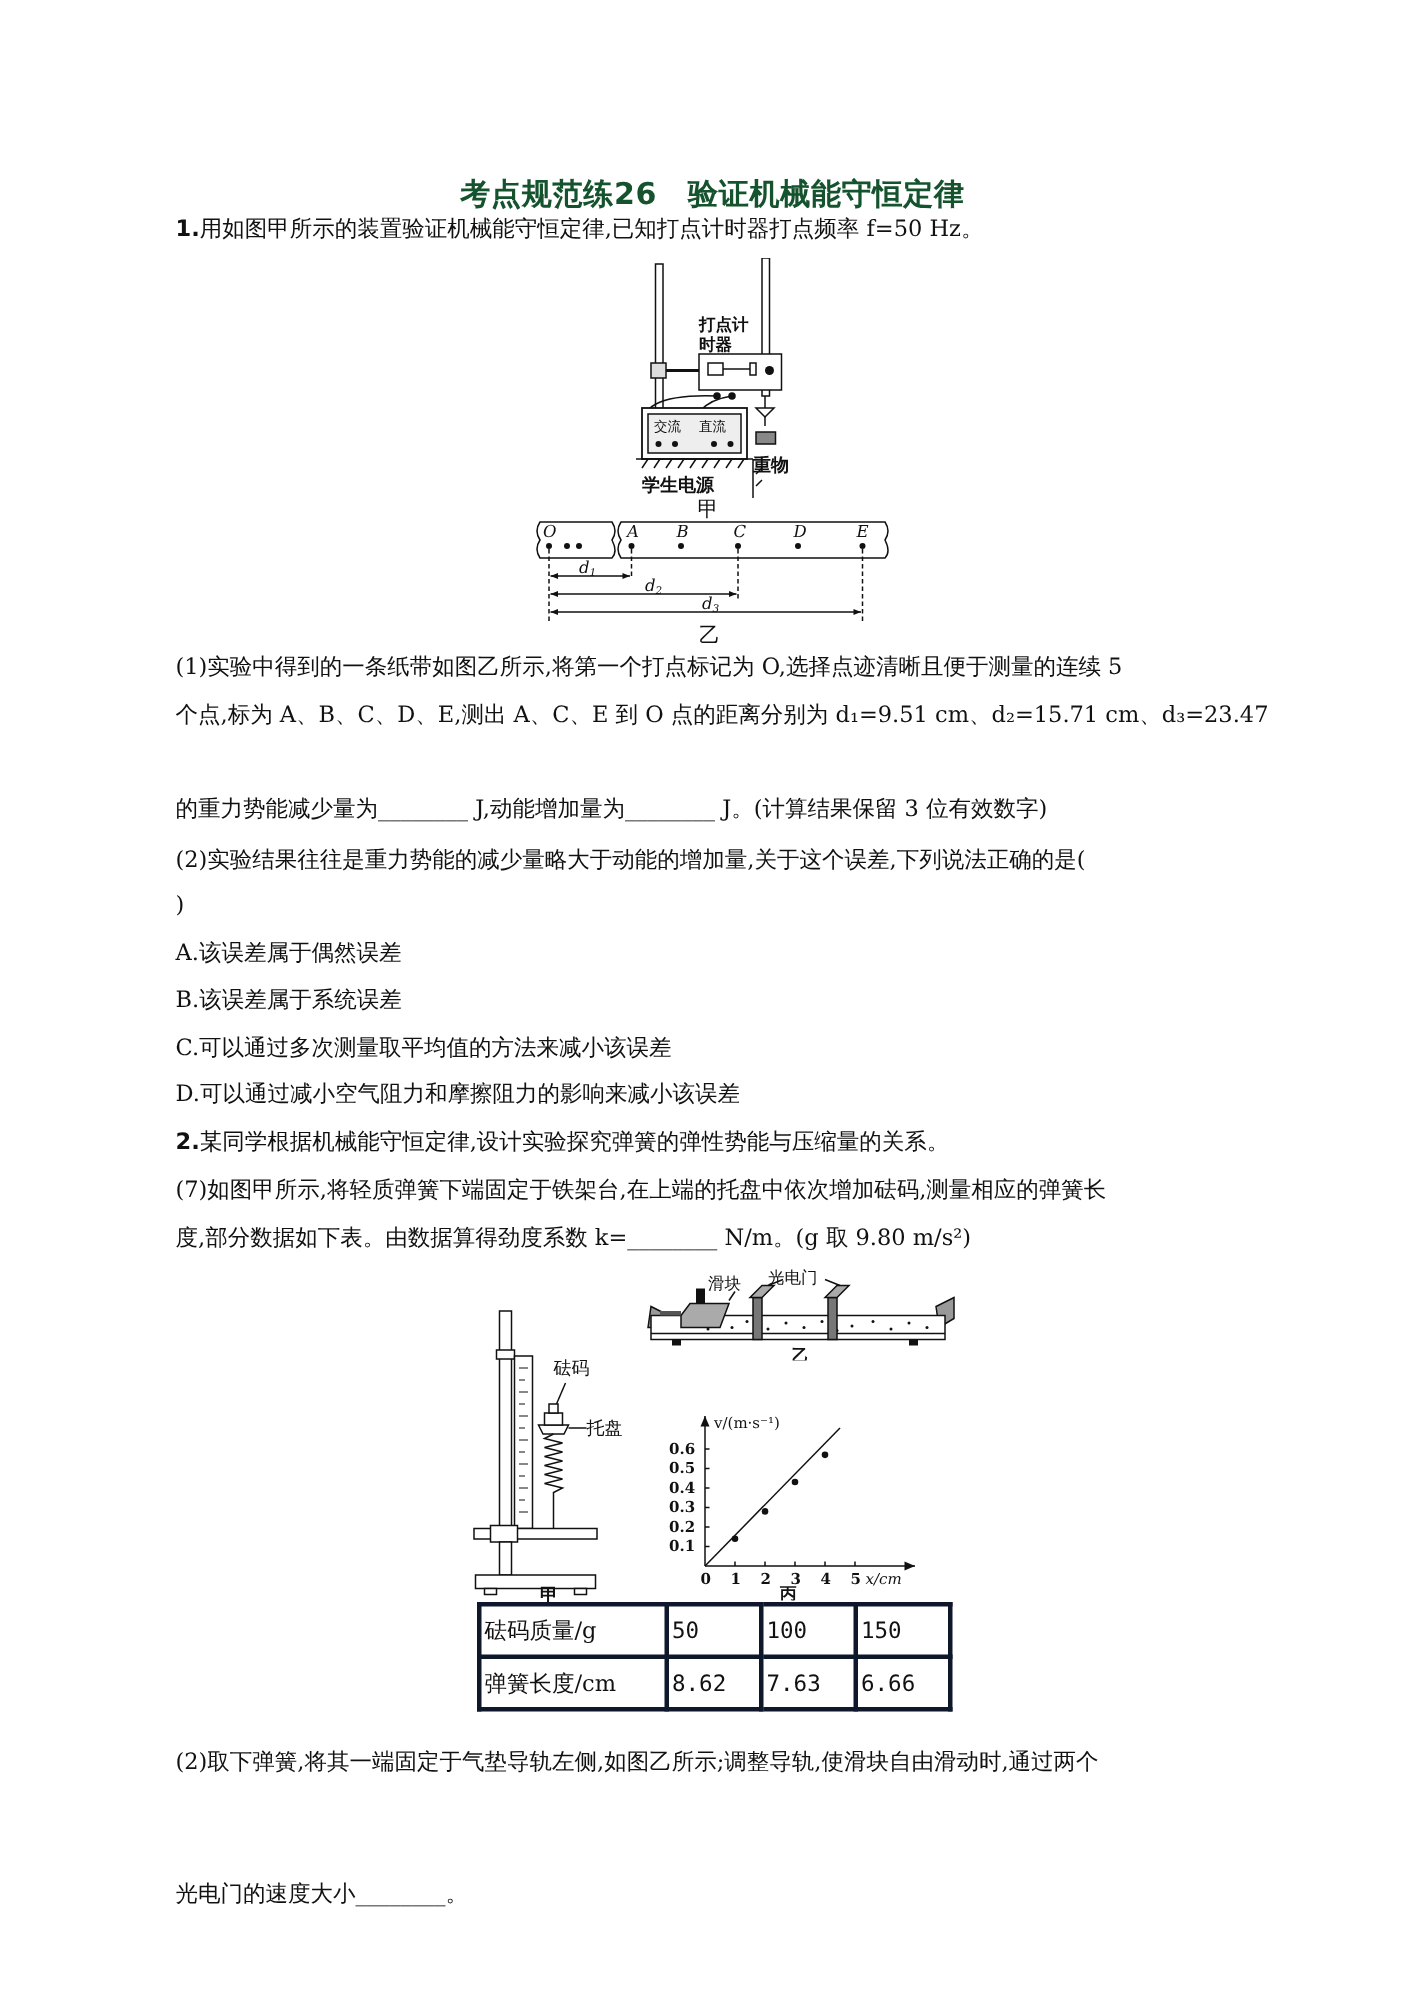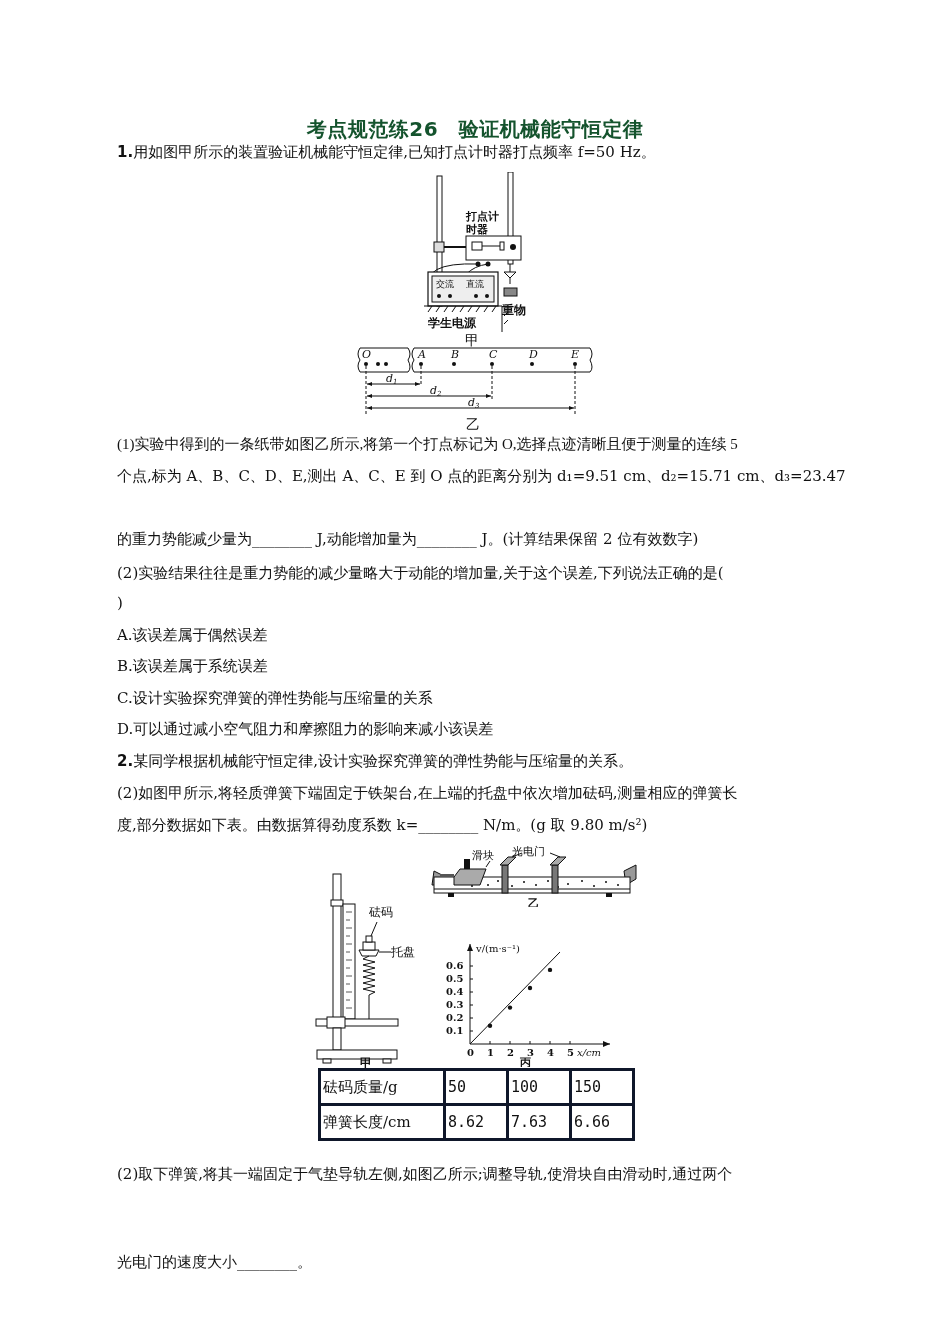--- a/index.html
+++ b/index.html
@@ -98,35 +98,35 @@
     <line x1="17" y1="52" x2="141" y2="52" stroke="#111"></line>
       <path d="M141 52 l-5 -2 v4 z M17 52 l5 -2 v4 z" fill="#111"></path>
     <line x1="17" y1="64" x2="224" y2="64" stroke="#111"></line>
       <path d="M224 64 l-5 -2 v4 z M17 64 l5 -2 v4 z" fill="#111"></path>
     <text x="36" y="38" font-size="11" font-style="italic"><tspan>d</tspan><tspan font-size="7" dy="2">1</tspan></text>
     <text x="80" y="50" font-size="11" font-style="italic"><tspan>d</tspan><tspan font-size="7" dy="2">2</tspan></text>
     <text x="118" y="62" font-size="11" font-style="italic"><tspan>d</tspan><tspan font-size="7" dy="2">3</tspan></text>
   </svg>
   <div class="line" style="top:414px;left:466px;font-size:14px;">乙</div>
 
-  <div class="line" style="top:434px;font-family:Liberation Serif, serif;">(1)实验中得到的一条纸带如图乙所示,将第一个打点标记为 O,选择点迹清晰且便于测量的连续 5</div>
+  <div class="line" style="top:434px;">(1)实验中得到的一条纸带如图乙所示,将第一个打点标记为 O,选择点迹清晰且便于测量的连续 5</div>
   <div class="line" style="top:466px;">个点,标为 A、B、C、D、E,测出 A、C、E 到 O 点的距离分别为 d₁=9.51 cm、d₂=15.71 cm、d₃=23.47</div>
-  <div class="line" style="top:529px;">的重力势能减少量为________ J,动能增加量为________ J。(计算结果保留 2 位有效数字)</div>
+  <div class="line" style="top:529px;">的重力势能减少量为________ J,动能增加量为________ J。(计算结果保留 3 位有效数字)</div>
 
   <div class="line" style="top:563px;">(2)实验结果往往是重力势能的减少量略大于动能的增加量,关于这个误差,下列说法正确的是(</div>
   <div class="line" style="top:593px;">)</div>
   <div class="line" style="top:625px;">A.该误差属于偶然误差</div>
   <div class="line" style="top:656px;">B.该误差属于系统误差</div>
-  <div class="line" style="top:688px;">C.设计实验探究弹簧的弹性势能与压缩量的关系</div>
+  <div class="line" style="top:688px;">C.可以通过多次测量取平均值的方法来减小该误差</div>
   <div class="line" style="top:719px;">D.可以通过减小空气阻力和摩擦阻力的影响来减小该误差</div>
 
   <div class="line" style="top:751px;">
     <span class="qnum">2.</span><span>某同学根据机械能守恒定律,设计实验探究弹簧的弹性势能与压缩量的关系。</span>
   </div>
-  <div class="line" style="top:783px;">(2)如图甲所示,将轻质弹簧下端固定于铁架台,在上端的托盘中依次增加砝码,测量相应的弹簧长</div>
+  <div class="line" style="top:783px;">(7)如图甲所示,将轻质弹簧下端固定于铁架台,在上端的托盘中依次增加砝码,测量相应的弹簧长</div>
   <div class="line" style="top:815px;">度,部分数据如下表。由数据算得劲度系数 k=________ N/m。(g 取 9.80 m/s²)</div>
 
   <svg style="left:313px;top:872px;" width="110" height="195" viewBox="0 0 110 195">
     <rect x="20" y="2" width="8" height="150" fill="#fff" stroke="#111"></rect>
     <rect x="18" y="28" width="12" height="6" fill="#fff" stroke="#111"></rect>
     <rect x="30" y="32" width="12" height="115" fill="#fff" stroke="#111"></rect>
     <path d="M33 40 h6 M33 48 h4 M33 56 h6 M33 64 h4 M33 72 h6 M33 80 h4 M33 88 h6 M33 96 h4 M33 104 h6 M33 112 h4 M33 120 h6 M33 128 h4 M33 136 h6" stroke="#111" stroke-width="0.7"></path>
     <rect x="3" y="147" width="82" height="7" fill="#fff" stroke="#111"></rect>
     <rect x="14" y="145" width="18" height="11" fill="#fff" stroke="#111"></rect>
     <rect x="20" y="156" width="8" height="22" fill="#fff" stroke="#111"></rect>

